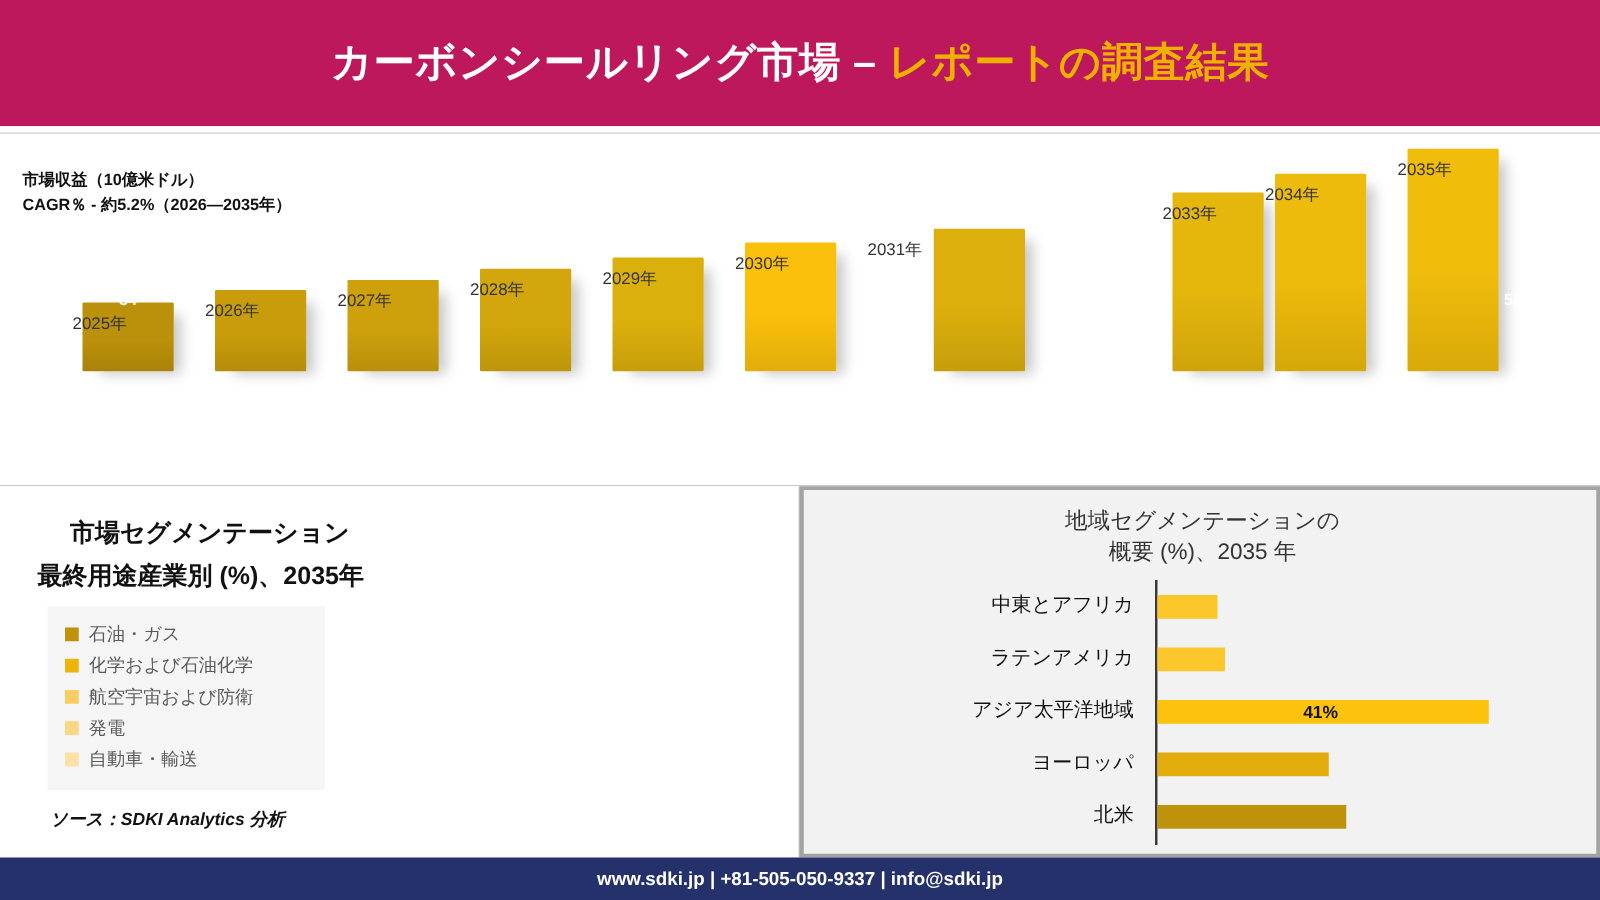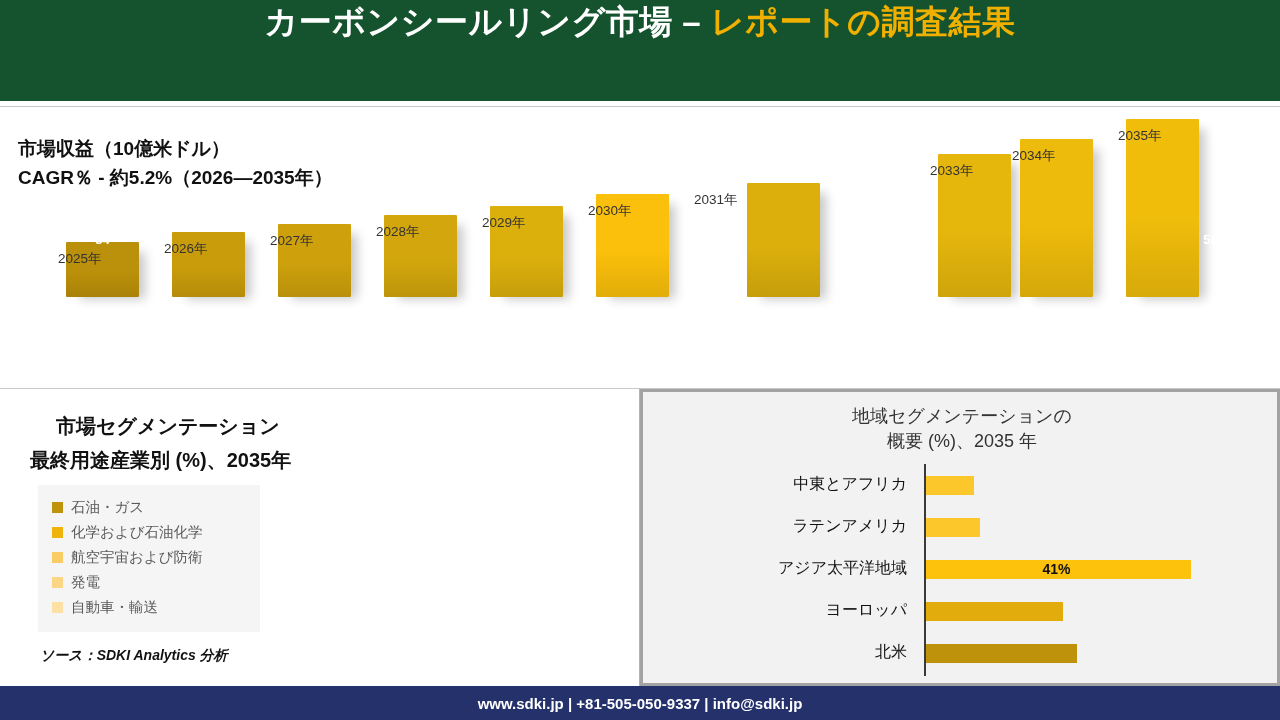--- a/index.html
+++ b/index.html
@@ -6,40 +6,40 @@
   body{
     width:1280px;height:720px;
     background:#ffffff;
     font-family:"Liberation Sans","DejaVu Sans",sans-serif;
     overflow:hidden;
     position:relative;
   }
   
   #header{
     position:absolute;left:0;top:0;width:1280px;height:101px;
-    background:#14532d;
-    display:flex;justify-content:center;
+    background:#be185d;
+    display:flex;align-items:center;justify-content:center;
   }
   #header-title{
     font-size:33px;font-weight:bold;color:#ffffff;letter-spacing:.5px;white-space:nowrap;
   }
   #header-title .accent{color:#f0b000;}
   #header-underline{
     position:absolute;left:0;top:101px;width:1280px;height:4px;background:#ffffff;
   }
   #header-rule{
     position:absolute;left:0;top:106px;width:1280px;height:1px;background:#c8c8c8;
   }
 
   
   #bar-panel{
     position:absolute;left:0;top:107px;width:1280px;height:281px;background:#fff;
   }
   #bar-captions{position:absolute;left:18px;top:27px;}
-  .caption-line{font-size:19px;color:#111;font-weight:bold;line-height:1.55;white-space:nowrap;}
+  .caption-line{font-size:13px;color:#111;font-weight:bold;line-height:1.55;white-space:nowrap;}
   #bars-area{
     position:absolute;left:40px;top:10px;width:1210px;height:220px;
   }
   .bar-col{
     position:absolute;bottom:40px;width:73px;
   }
   .bar-rect{
     position:relative;width:73px;border-radius:1px;
     box-shadow:10px 6px 10px -4px rgba(0,0,0,.22);
   }

